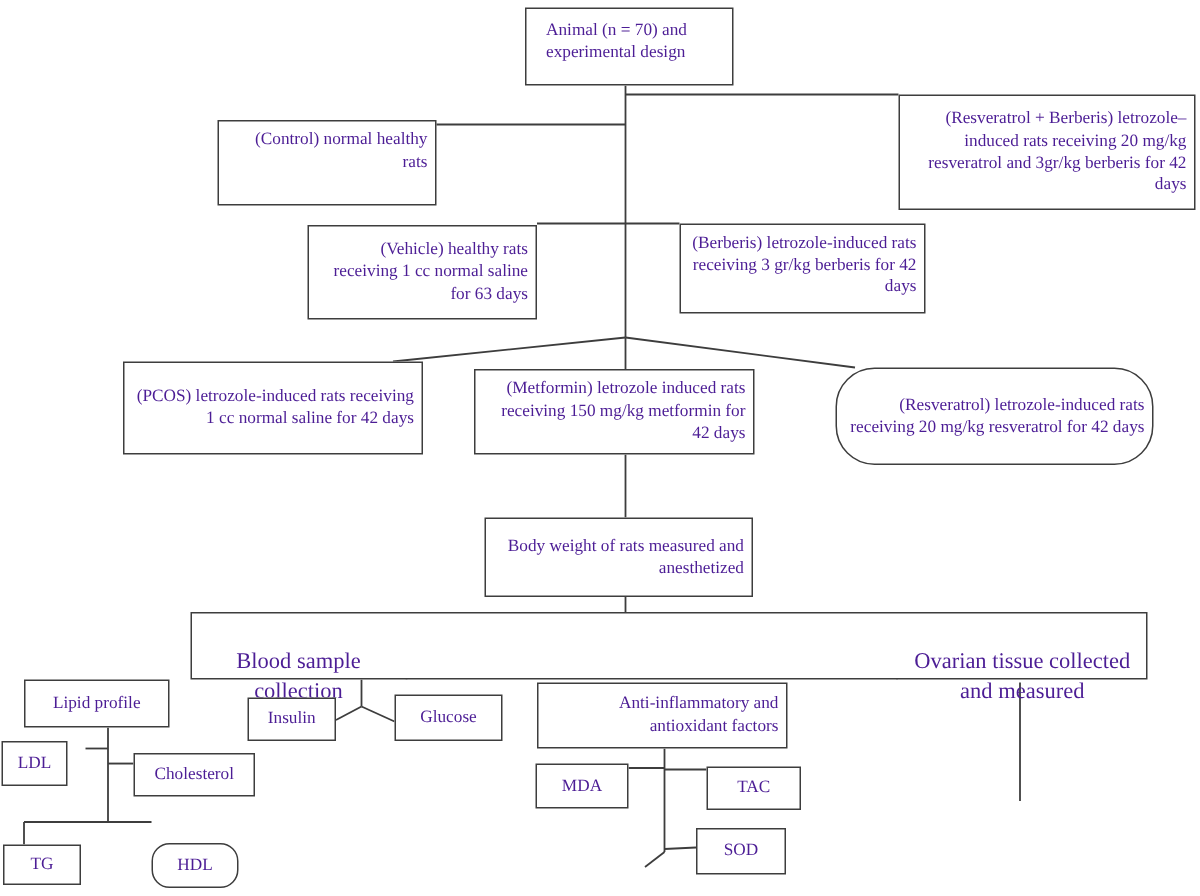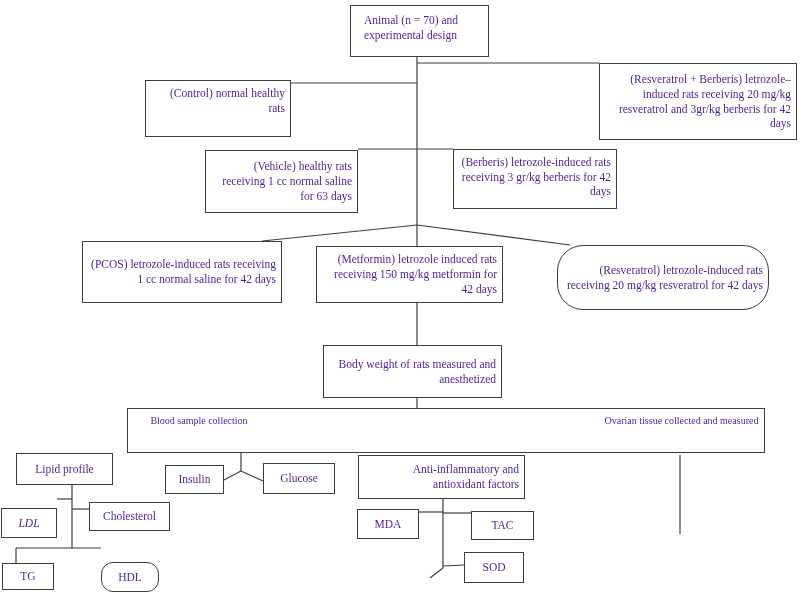--- a/index.html
+++ b/index.html
@@ -13,21 +13,21 @@
     position:absolute;box-sizing:border-box;background:#ffffff;
     border:1px solid #3d3d3d;display:flex;flex-direction:column;
     align-items:center;justify-content:center;text-align:right;
     font-size:11.5px;line-height:1.28;padding:2px 5px;
   }
   .node.topalign{justify-content:flex-start;padding-top:5px;}
   .node.leftalign{align-items:flex-start;text-align:left;justify-content:flex-start;padding:7px 6px 2px 13px;}
   .barlabel{
     position:absolute;box-sizing:border-box;display:flex;flex-direction:column;
     align-items:center;justify-content:flex-start;text-align:center;
-    font-size:10px;line-height:1.3;padding-top:6px;
+    font-size:15px;line-height:1.3;padding-top:24px;
   }
 </style>
 </head>
 <body>
 
 <div id="stage">
 
   <svg id="wires" viewBox="0 0 800 597" xmlns="http://www.w3.org/2000/svg">
     <g stroke="#3d3d3d" stroke-width="1.2" fill="none">
 
@@ -87,21 +87,21 @@
 
   <div class="node" style="left:127px;top:408px;width:638px;height:45px;padding:0;"></div>
   <div class="barlabel" style="left:127px;top:408px;width:144px;height:45px;">Blood sample collection</div>
   <div class="barlabel" style="left:598px;top:408px;width:167px;height:45px;">Ovarian tissue collected and measured</div>
 
   <div class="node" style="left:16px;top:453px;width:97px;height:32px;">Lipid profile</div>
   <div class="node" style="left:165px;top:465px;width:59px;height:29px;">Insulin</div>
   <div class="node" style="left:263px;top:463px;width:72px;height:31px;">Glucose</div>
   <div class="node" style="left:358px;top:455px;width:167px;height:44px;">Anti-inflammatory and antioxidant factors</div>
 
-  <div class="node" style="left:1px;top:508px;width:56px;height:30px;font-style:italic;">LDL</div>
+  <div class="node" style="left:1px;top:494px;width:44px;height:30px;">LDL</div>
   <div class="node" style="left:89px;top:502px;width:81px;height:29px;">Cholesterol</div>
   <div class="node" style="left:2px;top:563px;width:52px;height:27px;">TG</div>
   <div class="node" style="left:101px;top:562px;width:58px;height:30px;border-radius:12px;">HDL</div>
 
   <div class="node" style="left:357px;top:509px;width:62px;height:30px;">MDA</div>
   <div class="node" style="left:471px;top:511px;width:63px;height:29px;">TAC</div>
   <div class="node" style="left:464px;top:552px;width:60px;height:31px;">SOD</div>
 
 
 </div>

